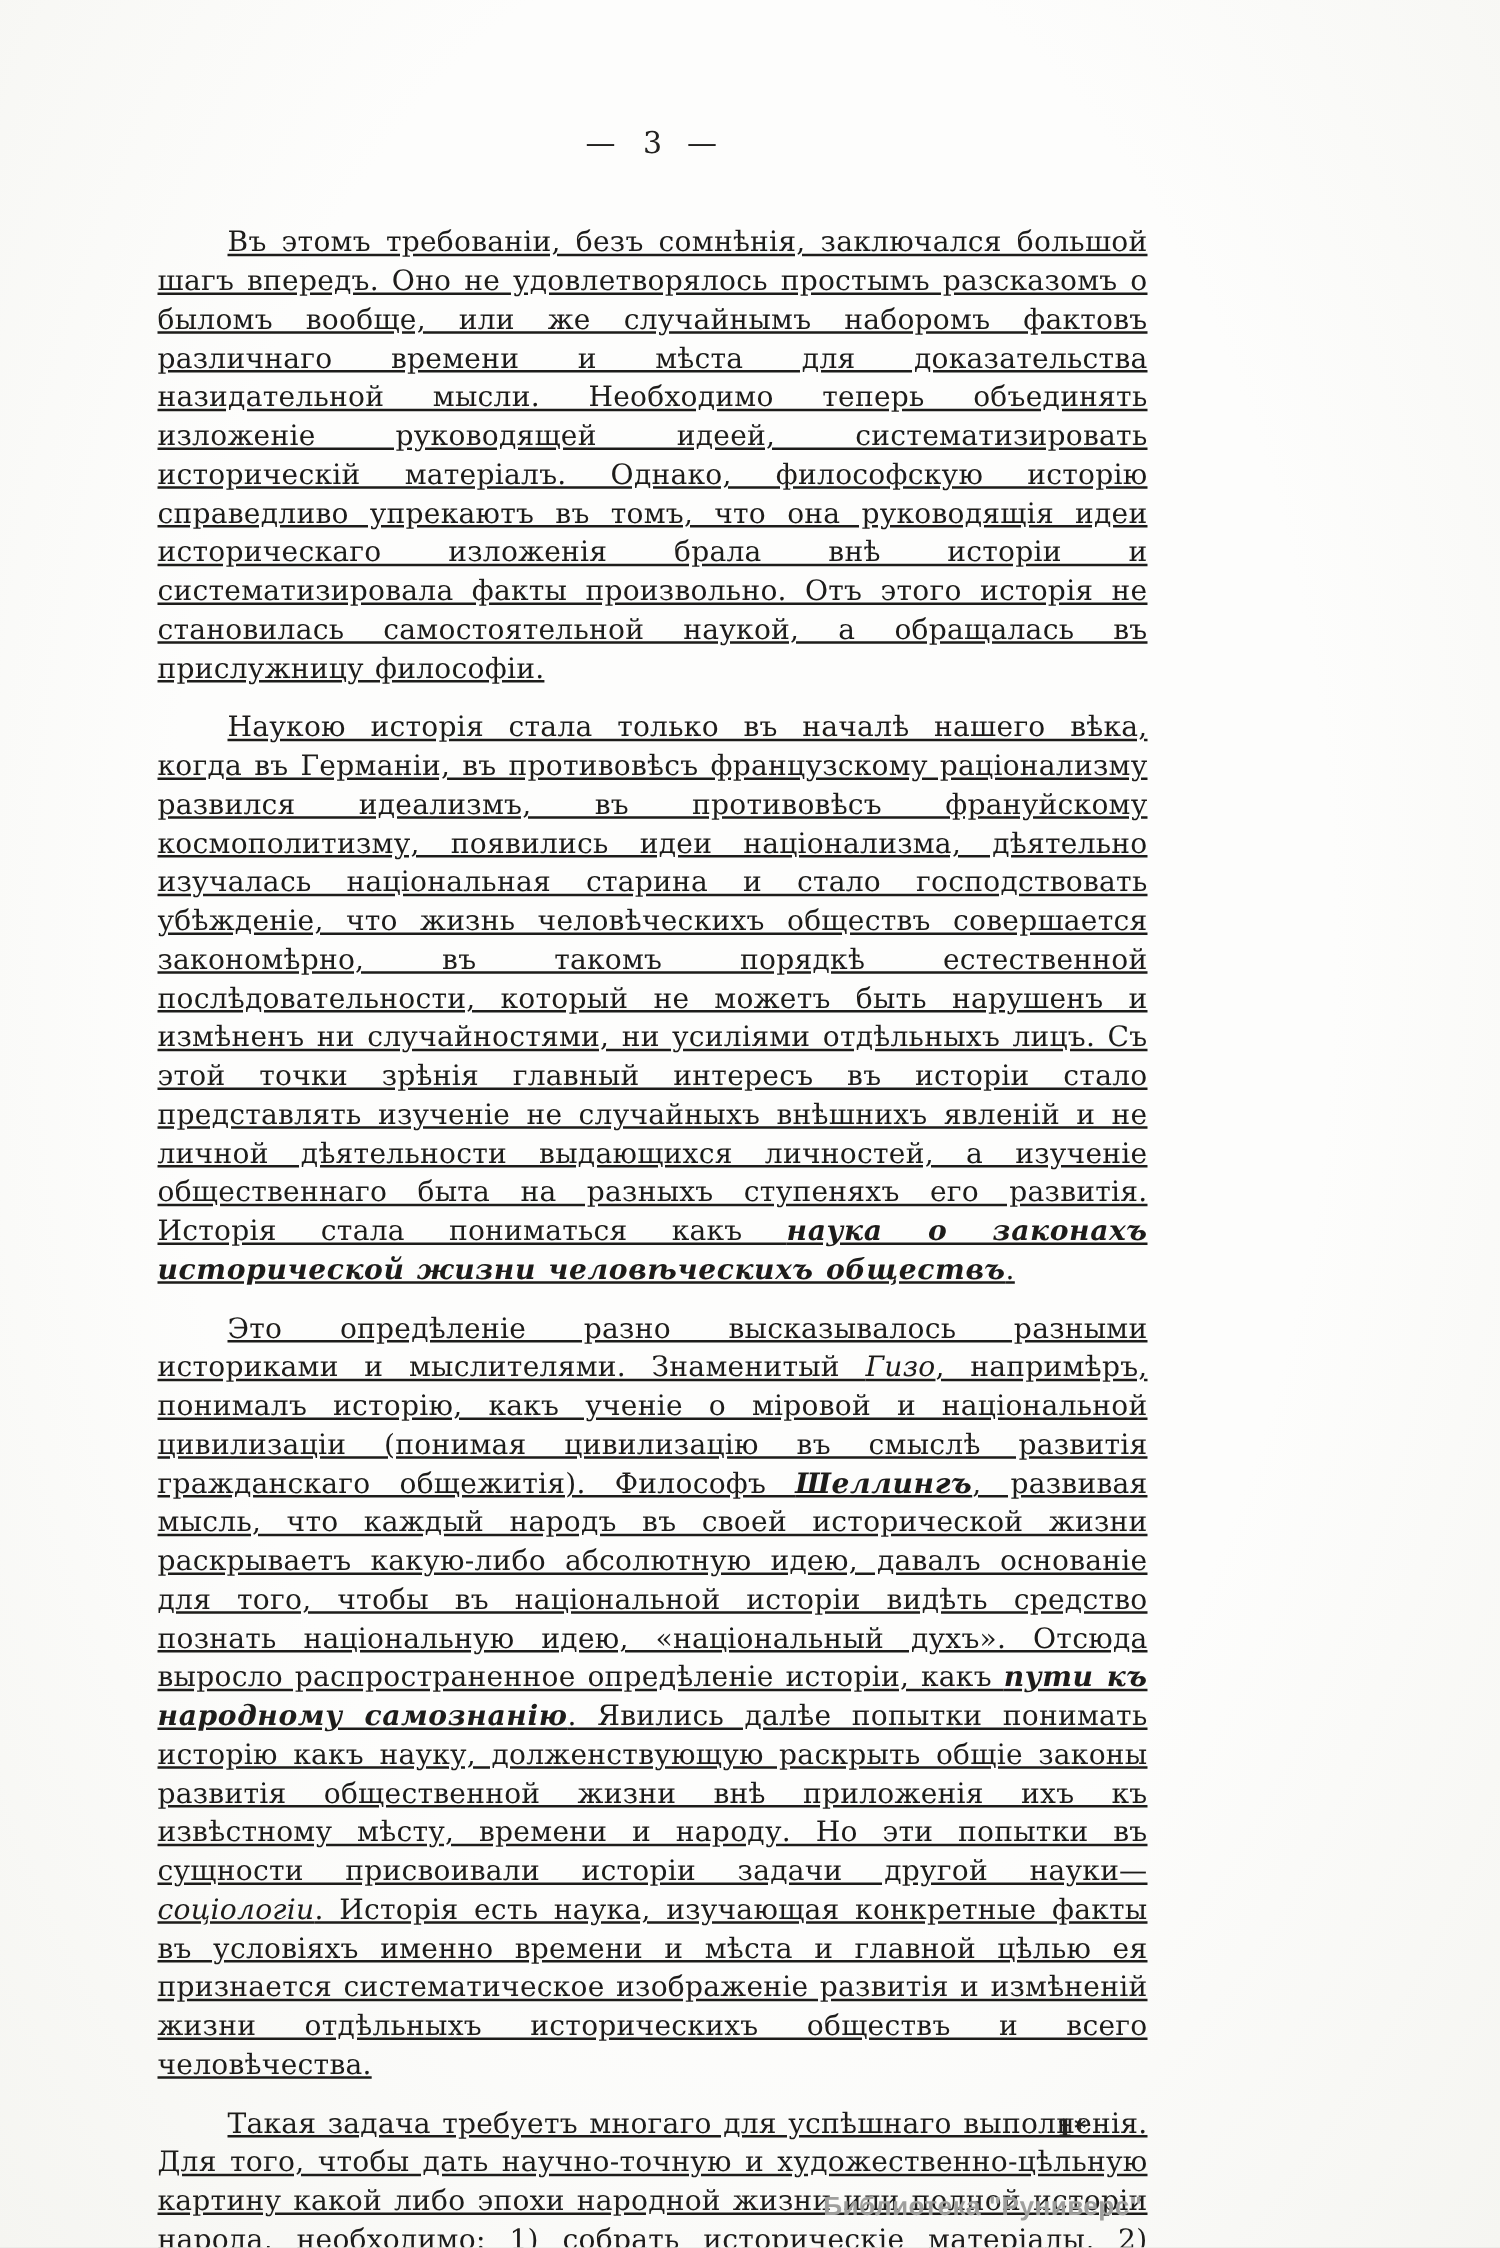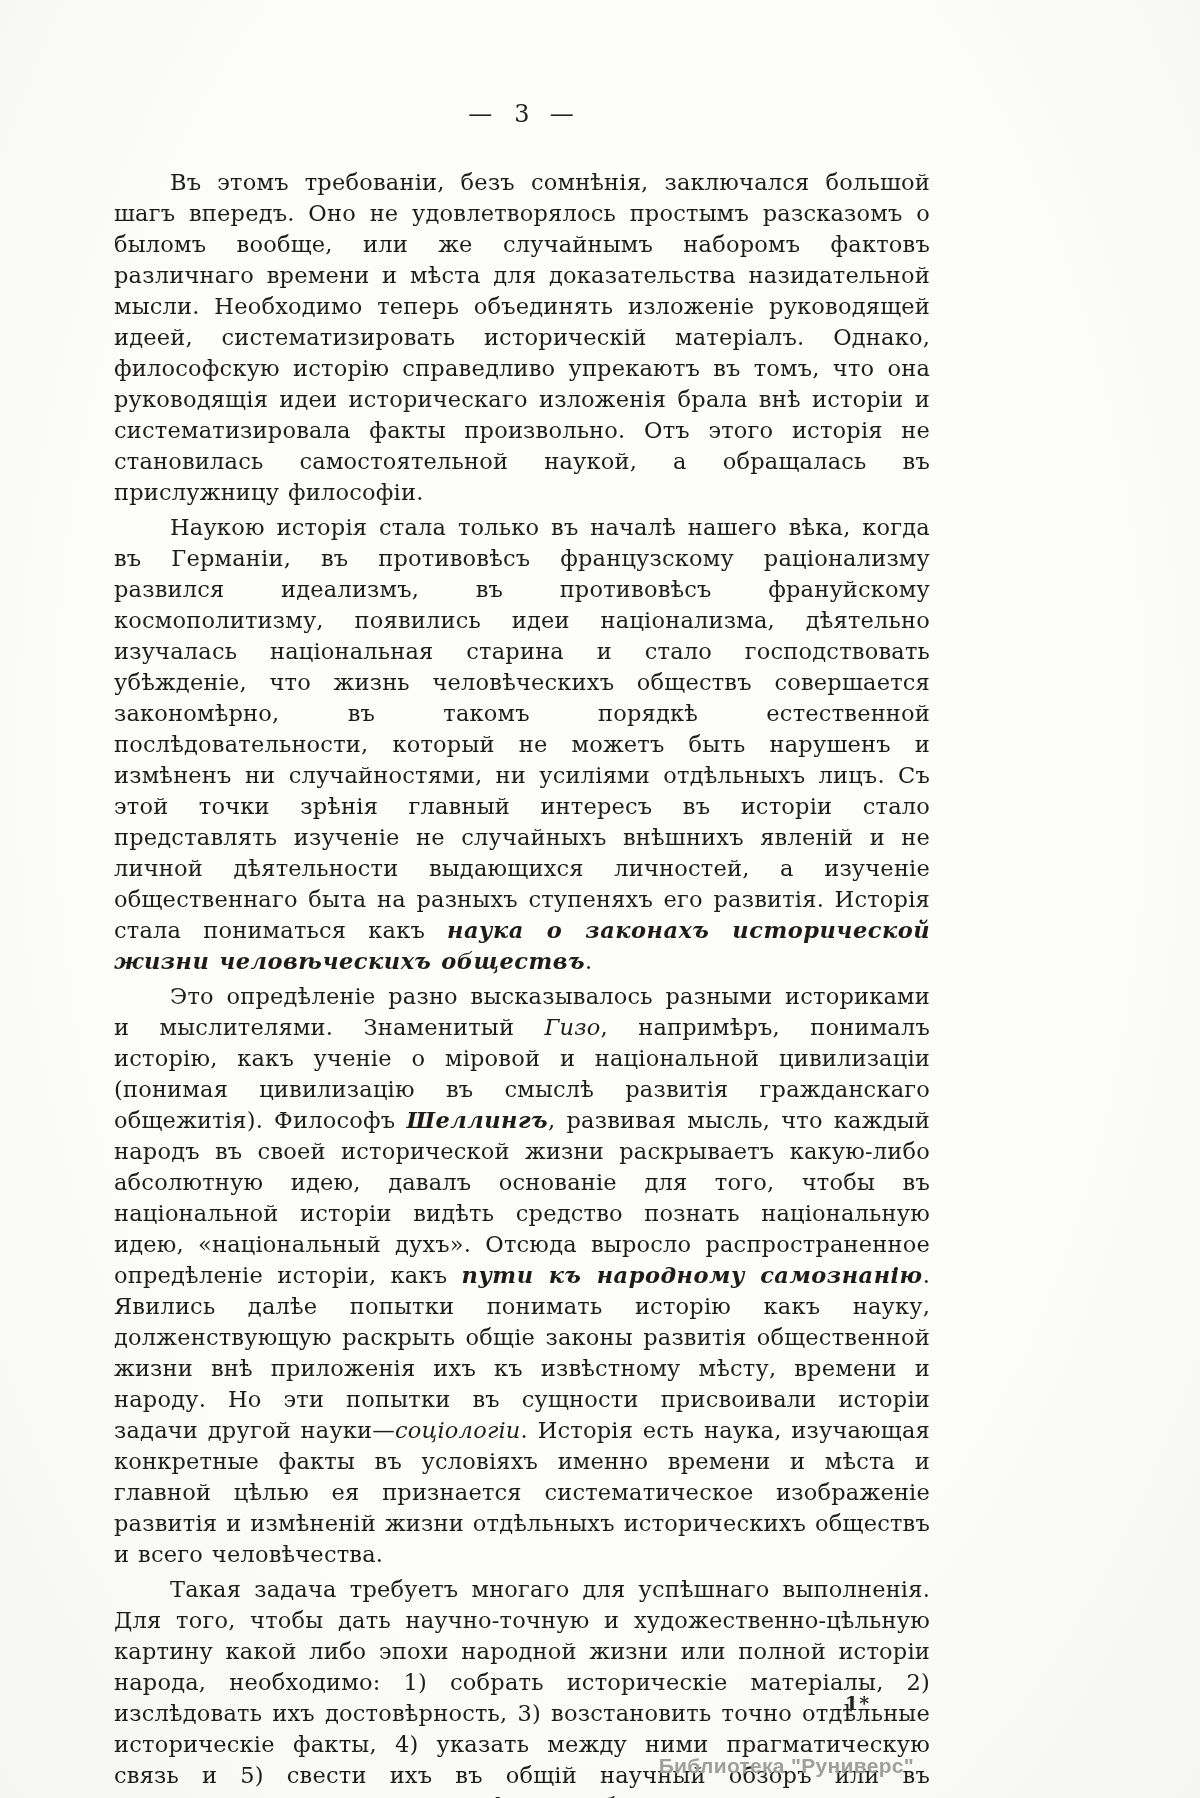--- a/index.html
+++ b/index.html
@@ -28,22 +28,23 @@
     top: 163px;
     left: 110px;
     width: 824px;
     font-size: 22.5px;
     line-height: 31px;
     letter-spacing: 0.2px;
     word-spacing: 1.5px;
     text-align: justify;
   }
   .text-block p.para {
-    margin: 4px;
+    margin: 16px;
     text-indent: 56px;
+    text-decoration: underline;
   }
   .it  { font-style: italic; }
   .bit { font-style: italic; font-weight: 700; letter-spacing: 0.5px; }
   .footnote-mark {
     position: absolute;
     top: 1692px;
     left: 845px;
     font-size: 19px;
     font-weight: 700;
     letter-spacing: 1px;

